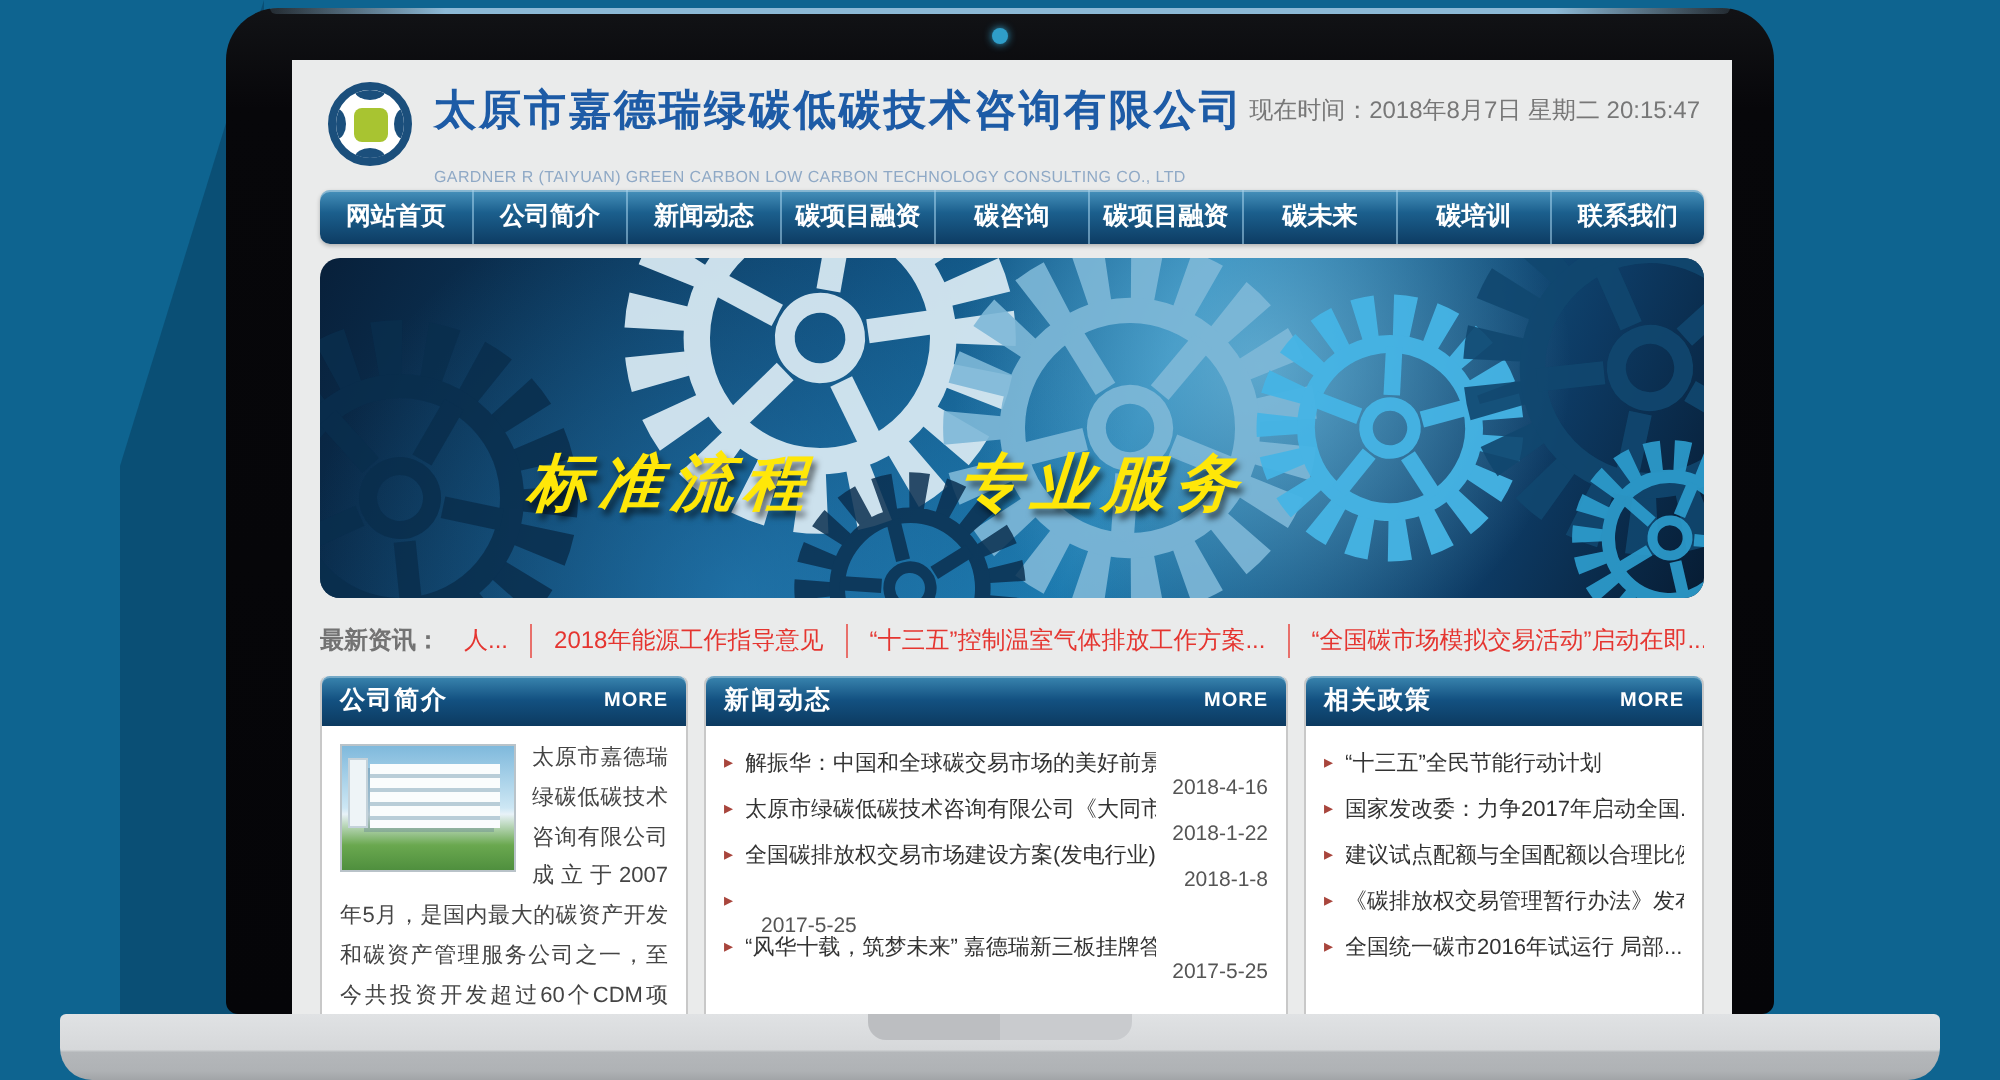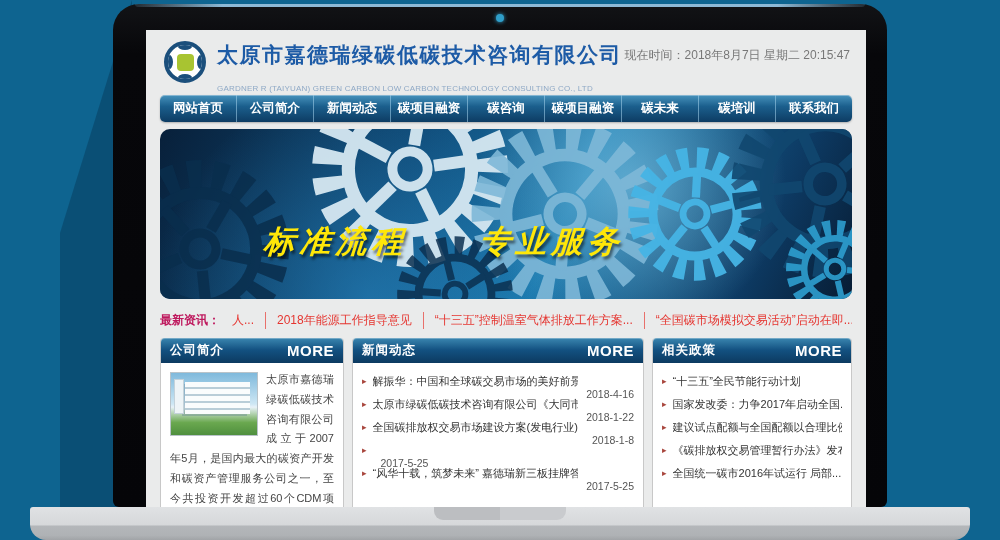--- a/index.html
+++ b/index.html
@@ -55,35 +55,35 @@
       radial-gradient(circle at 68% 32%, rgba(150,220,248,.55), rgba(0,0,0,0) 32%),
       radial-gradient(circle at 30% 100%, rgba(45,145,205,.5), rgba(0,0,0,0) 42%),
       linear-gradient(115deg,#08203a 0%,#0f4a77 35%,#1a77ab 58%,#0d3a63 85%,#071c33 100%);}
   .gear{position:absolute;}
   .slogan{position:absolute;left:0;right:18%;top:92px;text-align:center;z-index:6;
     font-size:31px;font-weight:bold;font-style:italic;color:#ffe708;letter-spacing:5px;
     white-space:nowrap;text-shadow:2px 3px 3px rgba(0,0,0,.6);transform:skewX(-4deg);}
 
   .ticker{margin-top:9px;height:24px;display:flex;align-items:center;white-space:nowrap;
     overflow:hidden;font-size:12px;}
-  .ticker .lbl{color:#be185d;font-weight:bold;margin-right:10px;flex:none;}
+  .ticker .lbl{color:#737373;font-weight:bold;margin-right:10px;flex:none;}
   .ticker a{color:#e53530;text-decoration:none;flex:none;padding:0 11px;}
   .ticker a:first-of-type{padding-left:2px;}
   .ticker a:not(:last-child){border-right:1px solid #e8706b;}
 
   .cols{margin-top:6px;display:flex;gap:8px;height:176px;}
   .col{background:#fff;border:1px solid #c8c8c8;border-top:none;border-radius:4px 4px 0 0;
     display:flex;flex-direction:column;box-sizing:border-box;}
   .col1{width:184px;flex:none;} .col2{flex:1;min-width:0;} .col3{width:200px;flex:none;}
   .col-h{flex:none;height:25px;border-radius:4px 4px 0 0;display:flex;align-items:center;
     justify-content:space-between;padding:0 9px;
     background:linear-gradient(180deg,#3a86b0 0%,#135181 48%,#0c3a60 100%);
     box-shadow:inset 0 1px 0 rgba(255,255,255,.3);}
   .col-h .t{color:#fff;font-size:12.5px;font-weight:bold;letter-spacing:1px;}
-  .col-h .more{color:#fff;font-size:15px;font-weight:bold;letter-spacing:.5px;text-decoration:none;}
+  .col-h .more{color:#fff;font-size:10px;font-weight:bold;letter-spacing:.5px;text-decoration:none;}
   .col-b{padding:7px 9px;overflow:hidden;}
 
   .profile-text{font-size:11px;line-height:1.8;color:#444;text-align:justify;}
   .building{float:left;width:88px;height:64px;margin:2px 8px 2px 0;border:1px solid #b9c3c9;
     box-sizing:border-box;position:relative;overflow:hidden;
     background:linear-gradient(180deg,#7fb9dc 0%,#cde7f4 50%,#e8f2f8 55%,#6aa84f 80%,#4f8f3e 100%);}
   .building::before{content:"";position:absolute;left:16%;right:8%;top:14%;height:52%;
     background:repeating-linear-gradient(180deg,#fafcfd 0 5px,#b9cdd8 5px 7px);
     box-shadow:-3px 2px 0 rgba(90,120,140,.35);}
   .building::after{content:"";position:absolute;left:4%;width:11%;top:9%;height:57%;

